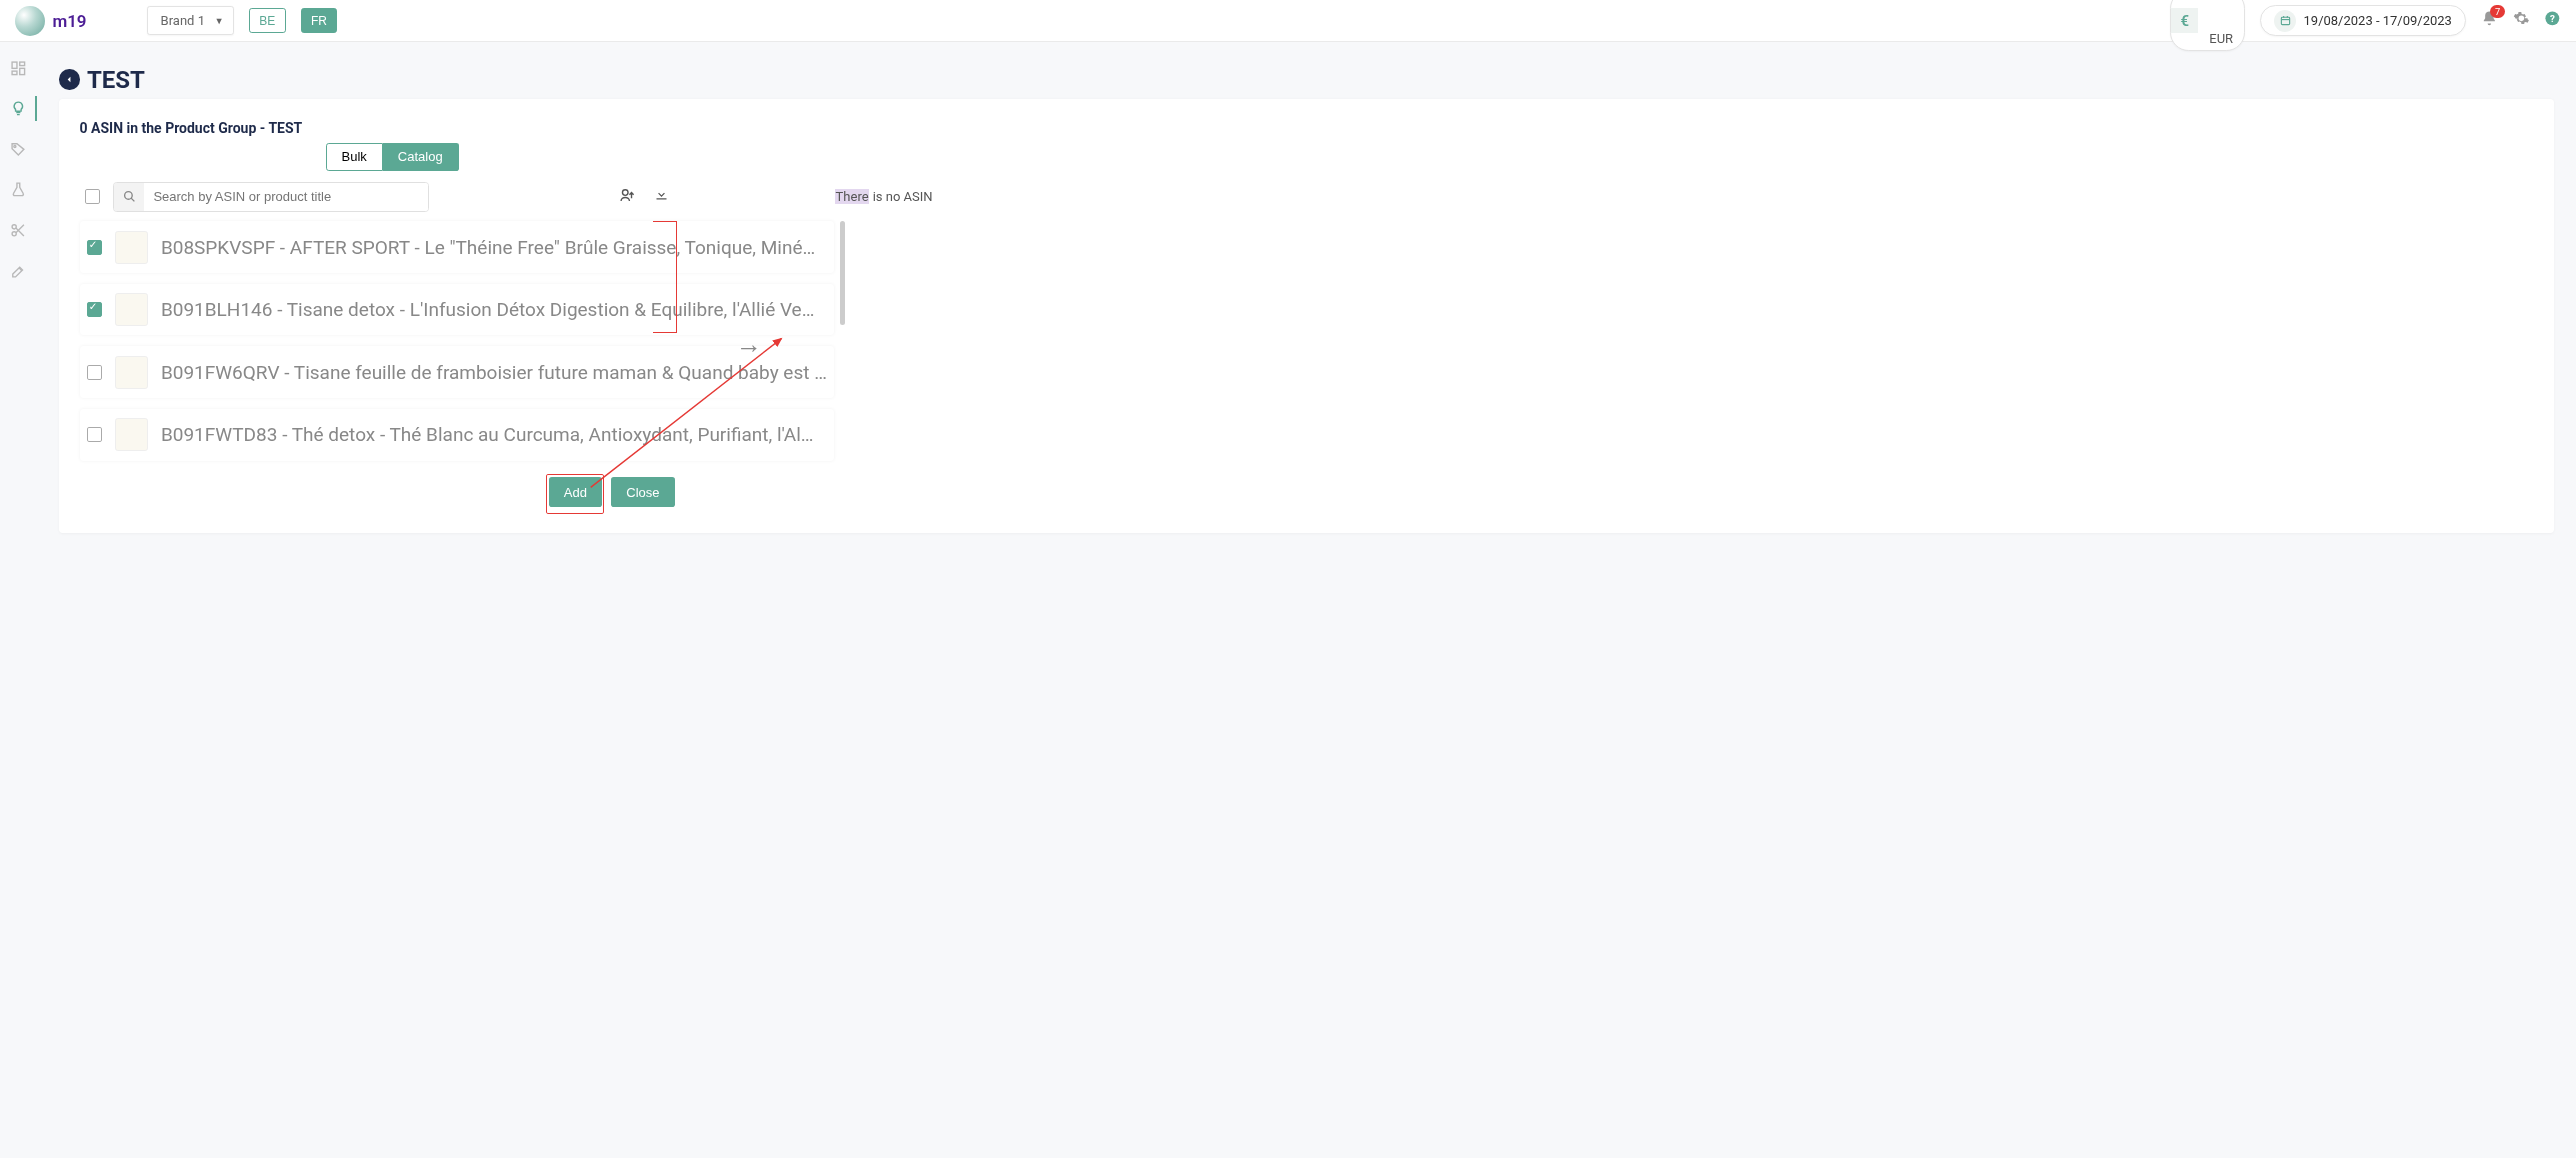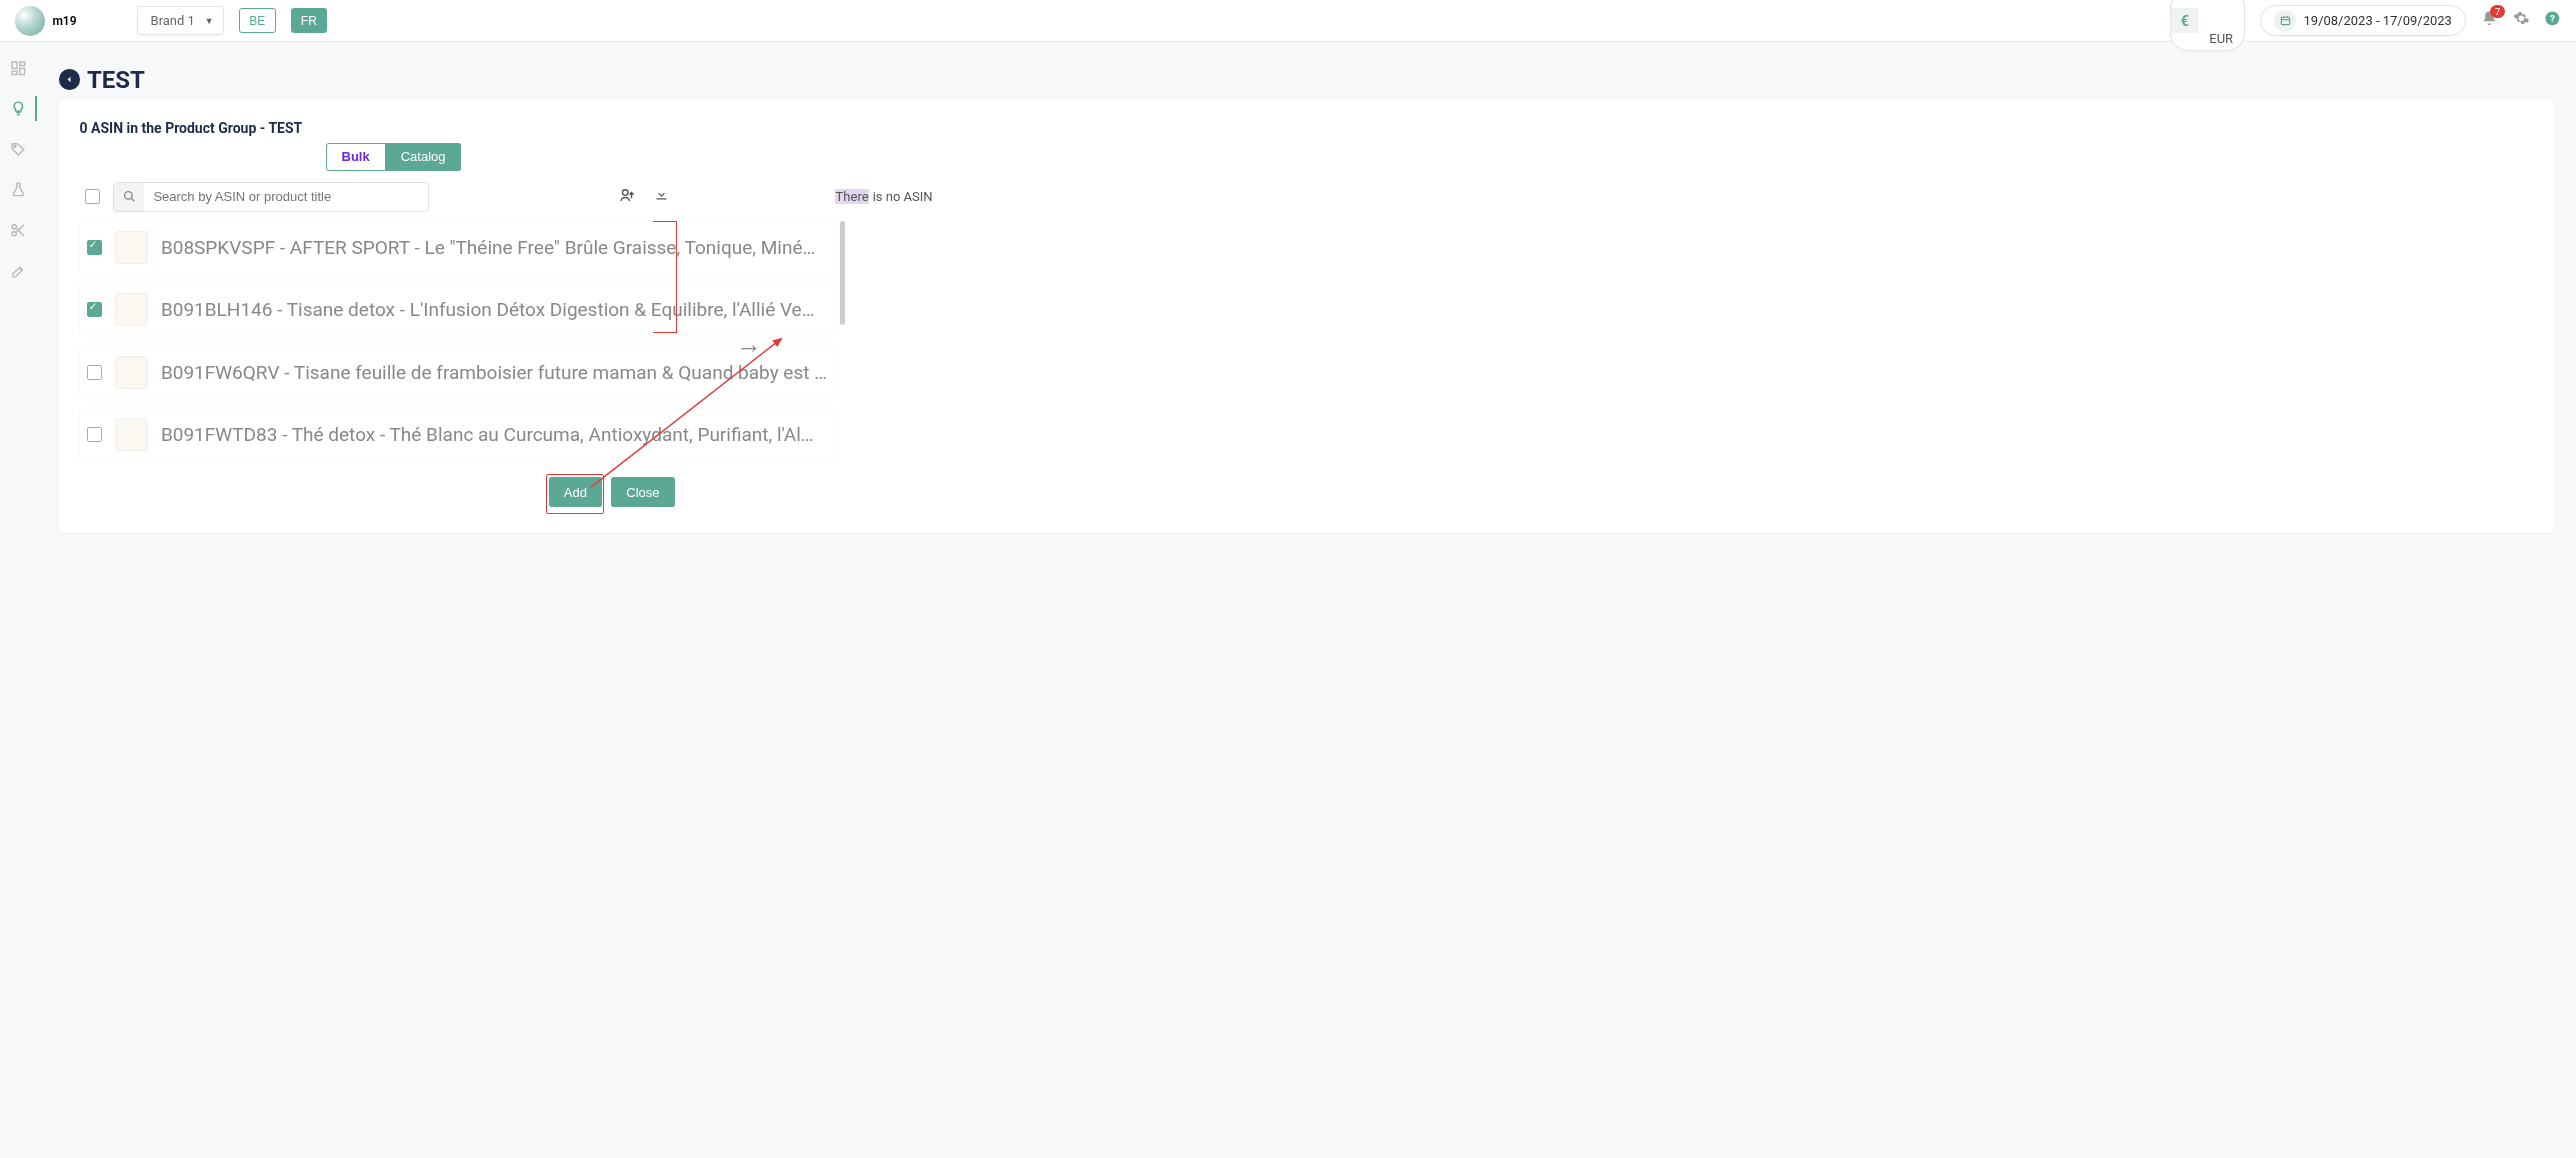--- a/index.html
+++ b/index.html
@@ -20,21 +20,21 @@
     .logo-wrap {
       display: flex;
       align-items: center;
       gap: 7.4px;
       margin-right: 45px;
     }
     .logo-orb {
       width: 30px; height: 30px; border-radius: 50%;
       background: radial-gradient(circle at 30% 30%, #ffffff 0%, #b8d8d2 40%, #6aa89c 100%);
     }
-    .logo-text { color: #000000; font-weight: 600; font-size: 12px; }
+    .logo-text { color: #4c1d95; font-weight: 600; font-size: 17px; }
     .brand-select {
       background: #fff; border: 0.9px solid #e3e3e3; border-radius: 2.8px;
       padding: 5.6px 28px 5.6px 13px; font-size: 13px; color: #666;
       display: flex; align-items: center; gap: 7.4px; position: relative;
       box-shadow: 0 0.9px 1.9px rgba(0,0,0,0.04);
     }
     .brand-select .caret { position: absolute; right: 9.3px; font-size: 9.3px; color: #666; }
     .lang-btn {
       border: 0.9px solid #5ba894; background: #fff; color: #5ba894;
       padding: 4.6px 9.3px; border-radius: 2.8px; font-size: 12px; font-weight: 500;
@@ -80,21 +80,21 @@
     .page-title { font-size: 24px; font-weight: 700; color: #1e2a4a; }
 
     .card {
       background: #fff; border-radius: 3.7px; padding: 20.5px 20.5px 26px;
       box-shadow: 0 0.9px 2.8px rgba(0,0,0,0.04);
     }
     .card-title { font-size: 14px; font-weight: 700; color: #1e2a4a; margin-bottom: 7px; }
 
     .tab-row { display: flex; justify-content: flex-start; margin-bottom: 11px; margin-left: 246px; }
     .tab-btn { border: 0.9px solid #5ba894; padding: 5.6px 15px; font-size: 13px; }
-    .tab-btn.first { border-radius: 2.8px 0 0 2.8px; background: #fff; color: #6d28d9; font-weight: bold; }
+    .tab-btn.first { border-radius: 2.8px 0 0 2.8px; background: #fff; color: #000000; }
     .tab-btn.last { border-radius: 0 2.8px 2.8px 0; background: #5ba894; color: #fff; border-left: none; }
 
     .content-row { display: flex; gap: 18.6px; }
     .left-panel { width: 595px; background: #fff; }
     .search-row { display: flex; align-items: center; gap: 13px; margin-bottom: 9.3px; padding: 0 5.6px; }
     .left-checkbox { width: 15px; height: 15px; border: 1.9px solid #aaa; border-radius: 1.9px; }
     .search-box { flex: 0 0 316px; display: flex; align-items: center; border: 0.9px solid #e0e0e0;
       border-radius: 3.7px; overflow: hidden; }
     .search-box .mag { width: 30px; display: flex; align-items: center; justify-content: center; color: #888; background:#f3f3f3; align-self:stretch; }
     .search-box input { border: none; outline: none; flex: 1; padding: 6.5px 9.3px; font-size: 13px; }

